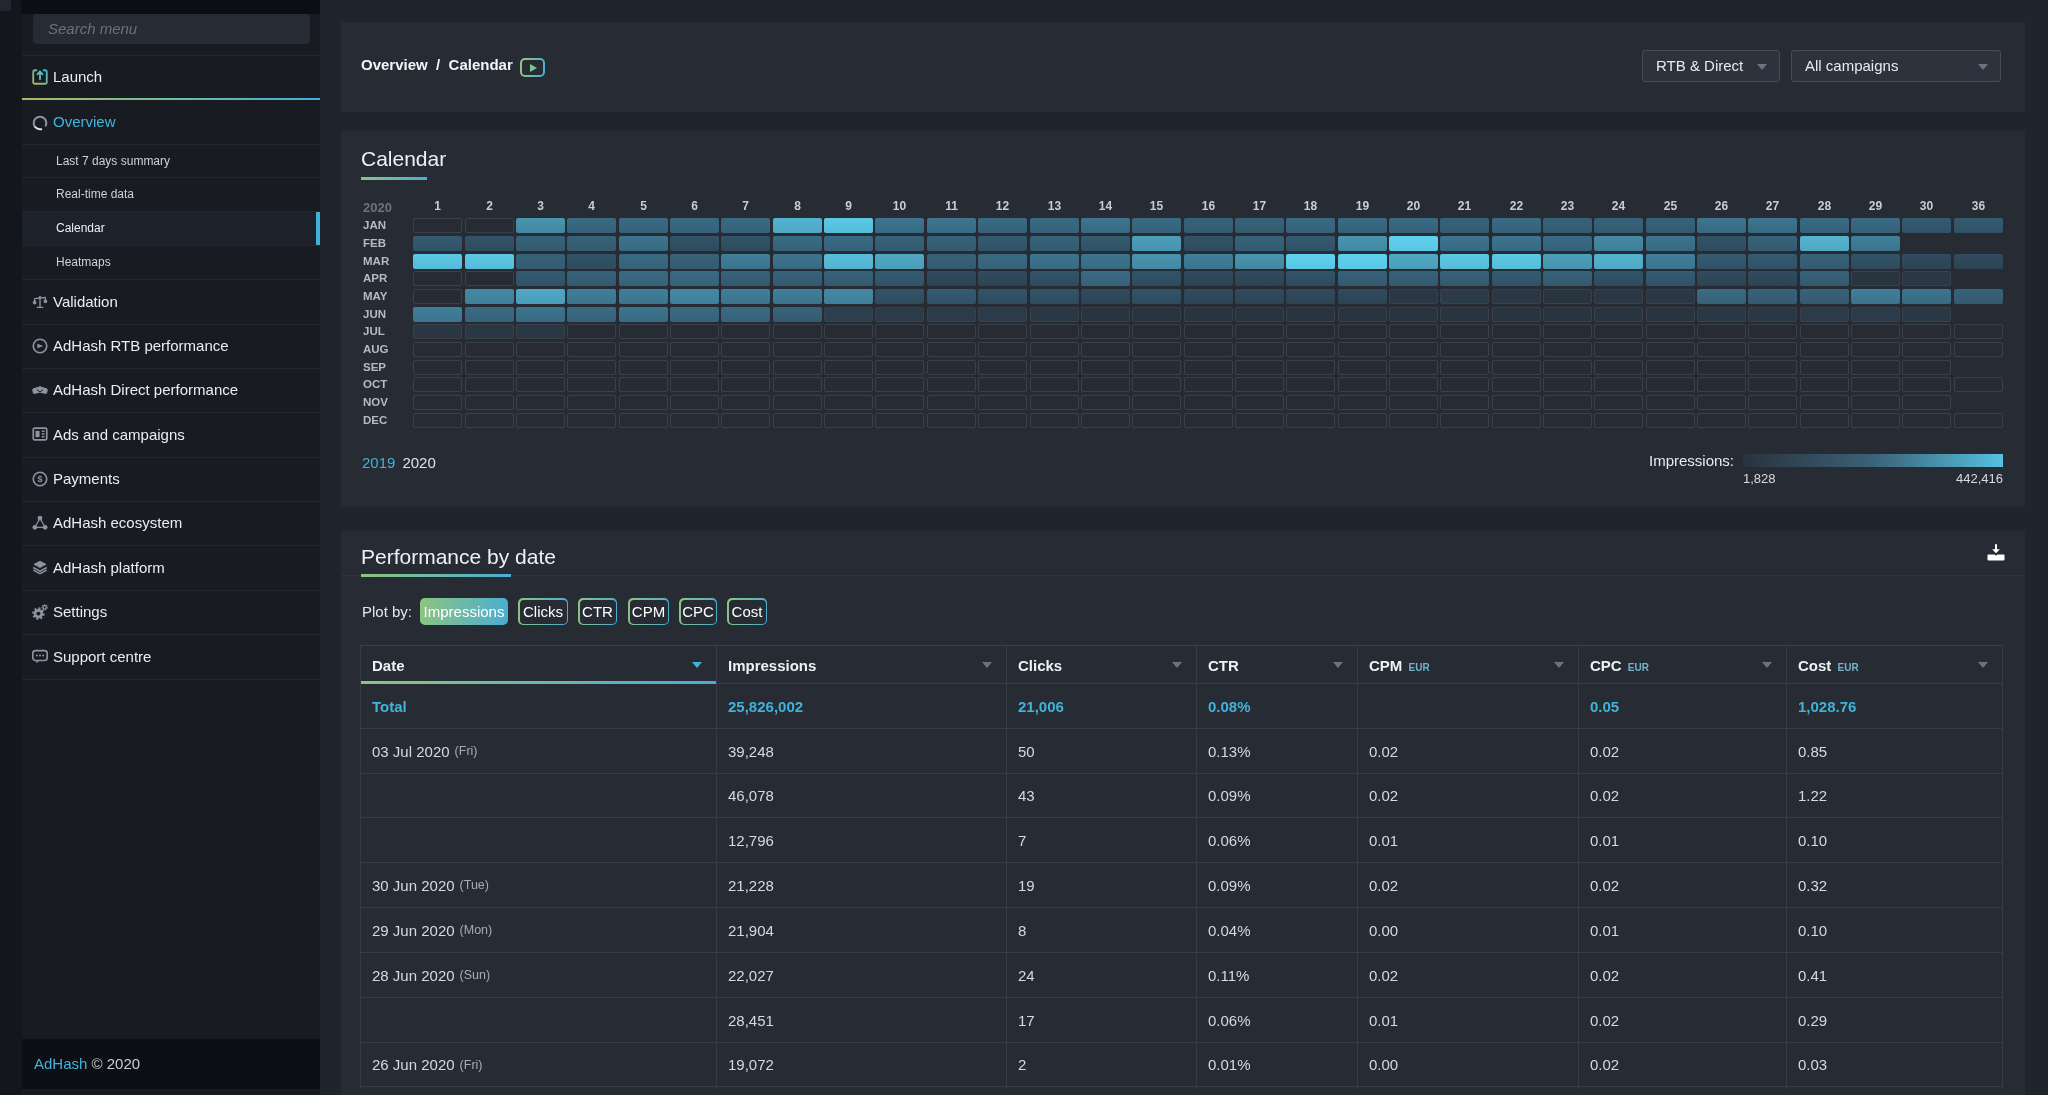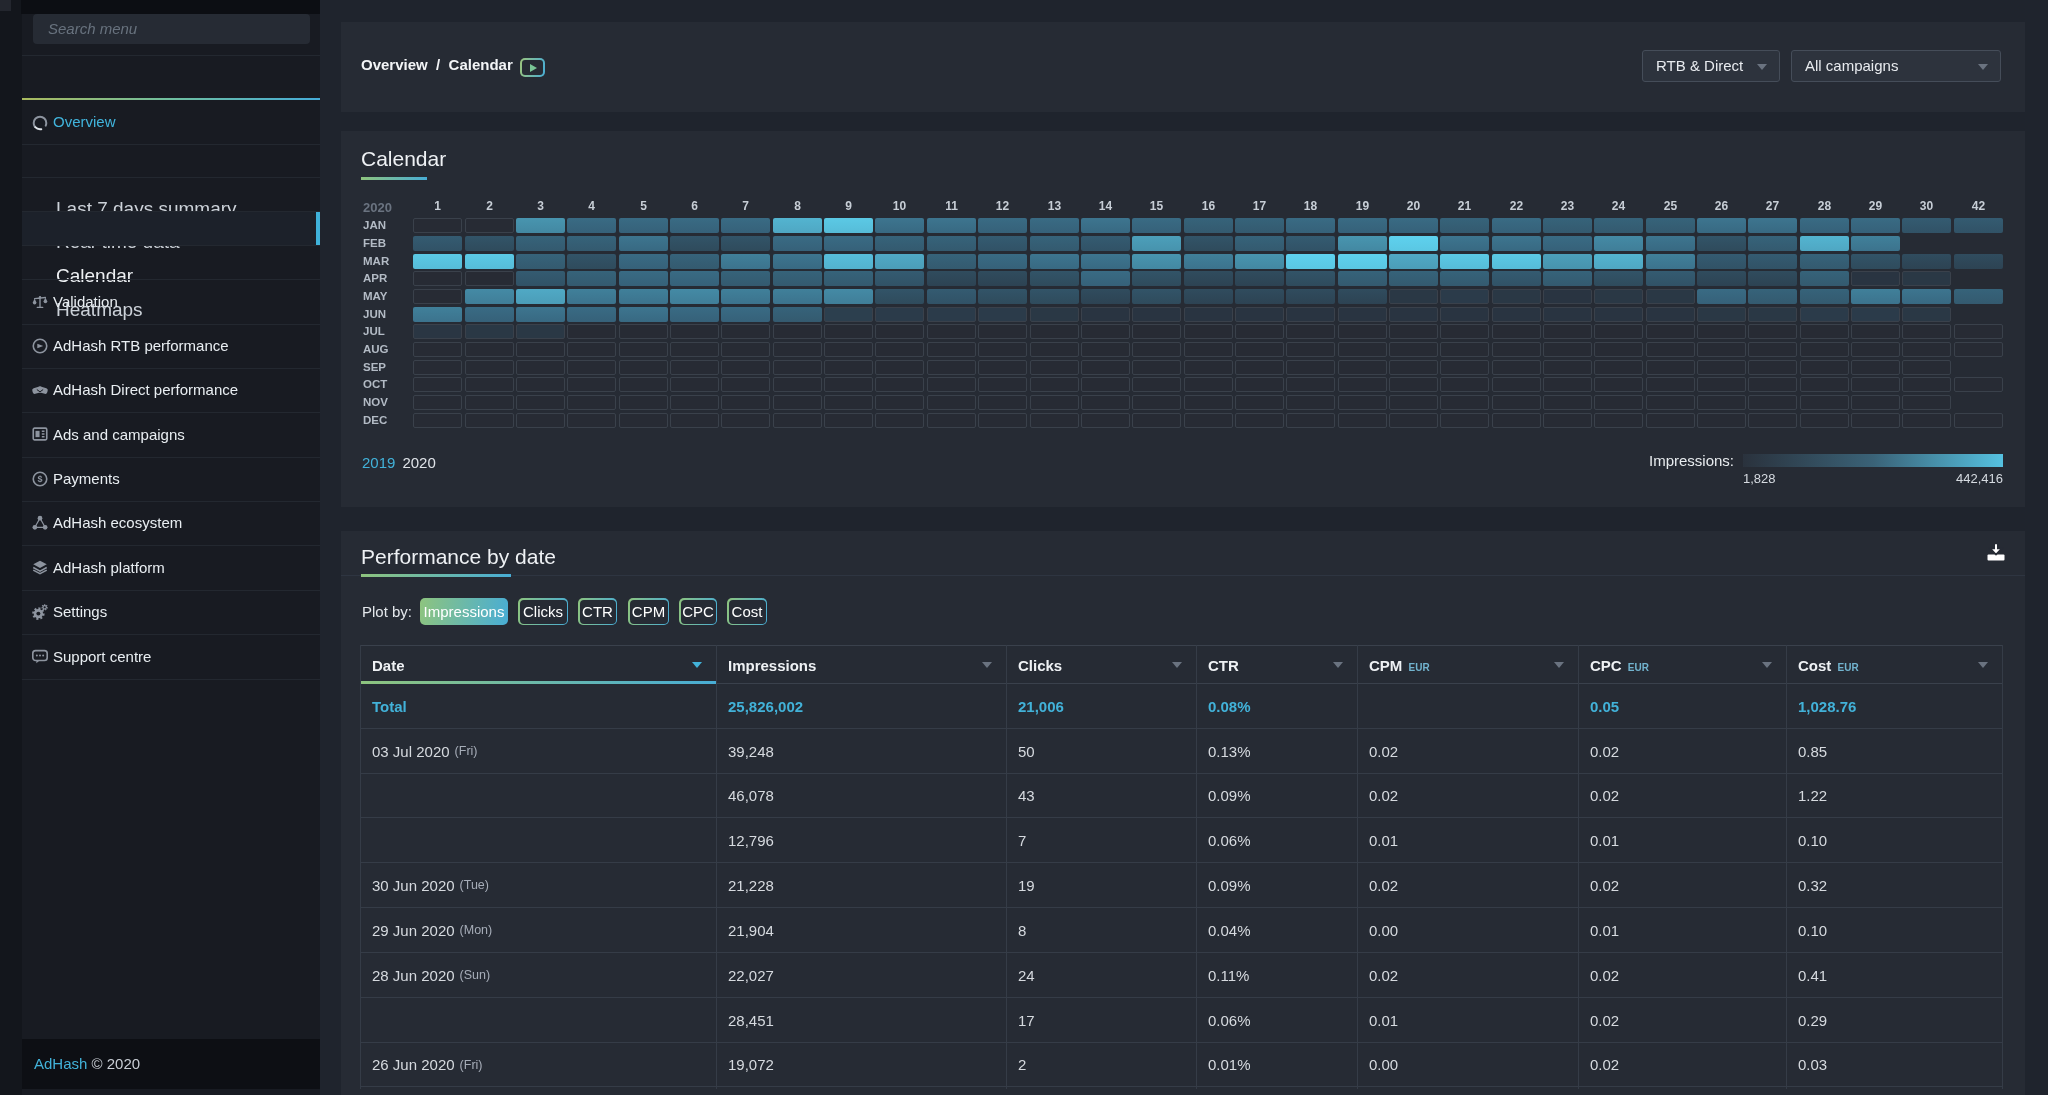--- a/index.html
+++ b/index.html
@@ -5,21 +5,21 @@
 html,body { width:2048px; height:1095px; background:#1f242d; font-family:"Liberation Sans",sans-serif; overflow:hidden; }
 #page { position:relative; width:2048px; height:1095px; }
 
 #gutter { position:absolute; left:0; top:0; width:22px; height:1095px; background:#13161c; }
 #sidebar { position:absolute; left:22px; top:0; width:298px; height:1095px; background:#181b22; }
 #topblack { position:absolute; left:21px; top:0; width:299px; height:14px; background:#0c0e13; }
 #search { position:absolute; left:11px; top:14px; width:277px; height:30px; background:#262b34; border-radius:4px; color:#68727e; font-style:italic; font-size:15px; line-height:30px; padding-left:15px; }
 .sep { position:absolute; left:0; width:298px; height:1px; background:#232830; }
 .mi { position:absolute; left:0; width:298px; color:#e9eef2; font-size:15px; }
 .mi .lb { position:absolute; left:31px; top:50%; margin-top:-9px; line-height:18px; }
-.sub { position:absolute; left:34px; color:#ccd2d9; font-size:19px; line-height:18px;margin-top:48px; }
+.sub { position:absolute; left:34px; color:#ccd2d9; font-size:12px; line-height:18px; }
 #gradline { position:absolute; left:0; top:98px; width:298px; height:2px; background:linear-gradient(90deg,#aaba5e,#6fbfa0,#45acd8); }
 #activebar { position:absolute; left:294px; top:212px; width:4px; height:33px; background:#3fb2da; }
 #foot { position:absolute; left:0px; top:1039px; width:298px; height:50px; background:#0d0f14; color:#c9ced5; font-size:15px; line-height:50px; padding-left:12px; }
 #foot span.ah { color:#42b2d9; }
 
 .panel { position:absolute; left:341px; width:1684px; background:#262b34; }
 #p1 { top:22px; height:90px; }
 #p2 { top:131px; height:376px; }
 #p3 { top:531px; height:564px; }
 #crumb { position:absolute; left:20px; top:34px; color:#f3f5f7; font-size:15px; font-weight:bold; }
@@ -68,20 +68,33 @@
 .vsep { position:absolute; width:1px; background:#353c47; }
 svg.icon { display:block; }
 </style></head>
 <body>
 <div id="page">
 
   <div id="gutter"></div>
   <div id="sidebar">
     <div id="search">Search menu</div>
     <div class="sep" style="top:55px"></div>
+    <div class="mi" style="top:55px;height:43px">
+      <svg viewBox="0 0 20 20" width="18" height="18" style="position:absolute;left:9px;top:13px">
+        <defs>
+            <linearGradient id="lg1" x1="0" y1="1" x2="1" y2="0">
+              <stop offset="0" stop-color="#a9ba5f"></stop>
+              <stop offset="1" stop-color="#48b4d8"></stop>
+            </linearGradient>
+          </defs>
+        <path d="M6 2.5 L4.5 2.5 Q2.5 2.5 2.5 4.5 L2.5 15.5 Q2.5 17.5 4.5 17.5 L15.5 17.5 Q17.5 17.5 17.5 15.5 L17.5 4.5 Q17.5 2.5 15.5 2.5 L14 2.5" fill="none" stroke="url(#lg1)" stroke-width="2" stroke-linecap="round"></path>
+        <path d="M10 12.5 L10 4.2 M7.2 7 L10 3.8 L12.8 7" fill="none" stroke="#5fbbba" stroke-width="2" stroke-linecap="round" stroke-linejoin="round"></path>
+      </svg>
+      <div class="lb" style="left:31px">Launch</div>
+    </div>
     <div id="gradline"></div>
     <div class="mi" style="top:100px;height:44px;color:#41b4dc">
       <svg viewBox="0 0 20 20" width="18" height="18" style="position:absolute;left:9px;top:14px">
         <circle cx="10" cy="10" r="7" fill="none" stroke="#8d949f" stroke-width="2.2" stroke-dasharray="29.5 14.5" stroke-dashoffset="-17.5" stroke-linecap="round"></circle>
         <circle cx="10" cy="10" r="7" fill="none" stroke="#dfe4e9" stroke-width="2.2" stroke-dasharray="7.3 36.7" stroke-dashoffset="-9.2" stroke-linecap="round"></circle>
       </svg>
       <div class="lb" style="left:31px">Overview</div>
     </div>
     <div class="sep" style="top:144px"></div>
     <div class="sub" style="top:152px">Last 7 days summary</div>
@@ -222,21 +235,21 @@
 <div class="dl" style="left:1099px">21</div>
 <div class="dl" style="left:1151px">22</div>
 <div class="dl" style="left:1202px">23</div>
 <div class="dl" style="left:1253px">24</div>
 <div class="dl" style="left:1305px">25</div>
 <div class="dl" style="left:1356px">26</div>
 <div class="dl" style="left:1407px">27</div>
 <div class="dl" style="left:1459px">28</div>
 <div class="dl" style="left:1510px">29</div>
 <div class="dl" style="left:1561px">30</div>
-<div class="dl" style="left:1613px">42</div>
+<div class="dl" style="left:1613px">36</div>
     <div class="ml" style="top:88px">JAN</div>
 <div class="ml" style="top:106px">FEB</div>
 <div class="ml" style="top:124px">MAR</div>
 <div class="ml" style="top:141px">APR</div>
 <div class="ml" style="top:159px">MAY</div>
 <div class="ml" style="top:177px">JUN</div>
 <div class="ml" style="top:194px">JUL</div>
 <div class="ml" style="top:212px">AUG</div>
 <div class="ml" style="top:230px">SEP</div>
 <div class="ml" style="top:247px">OCT</div>

